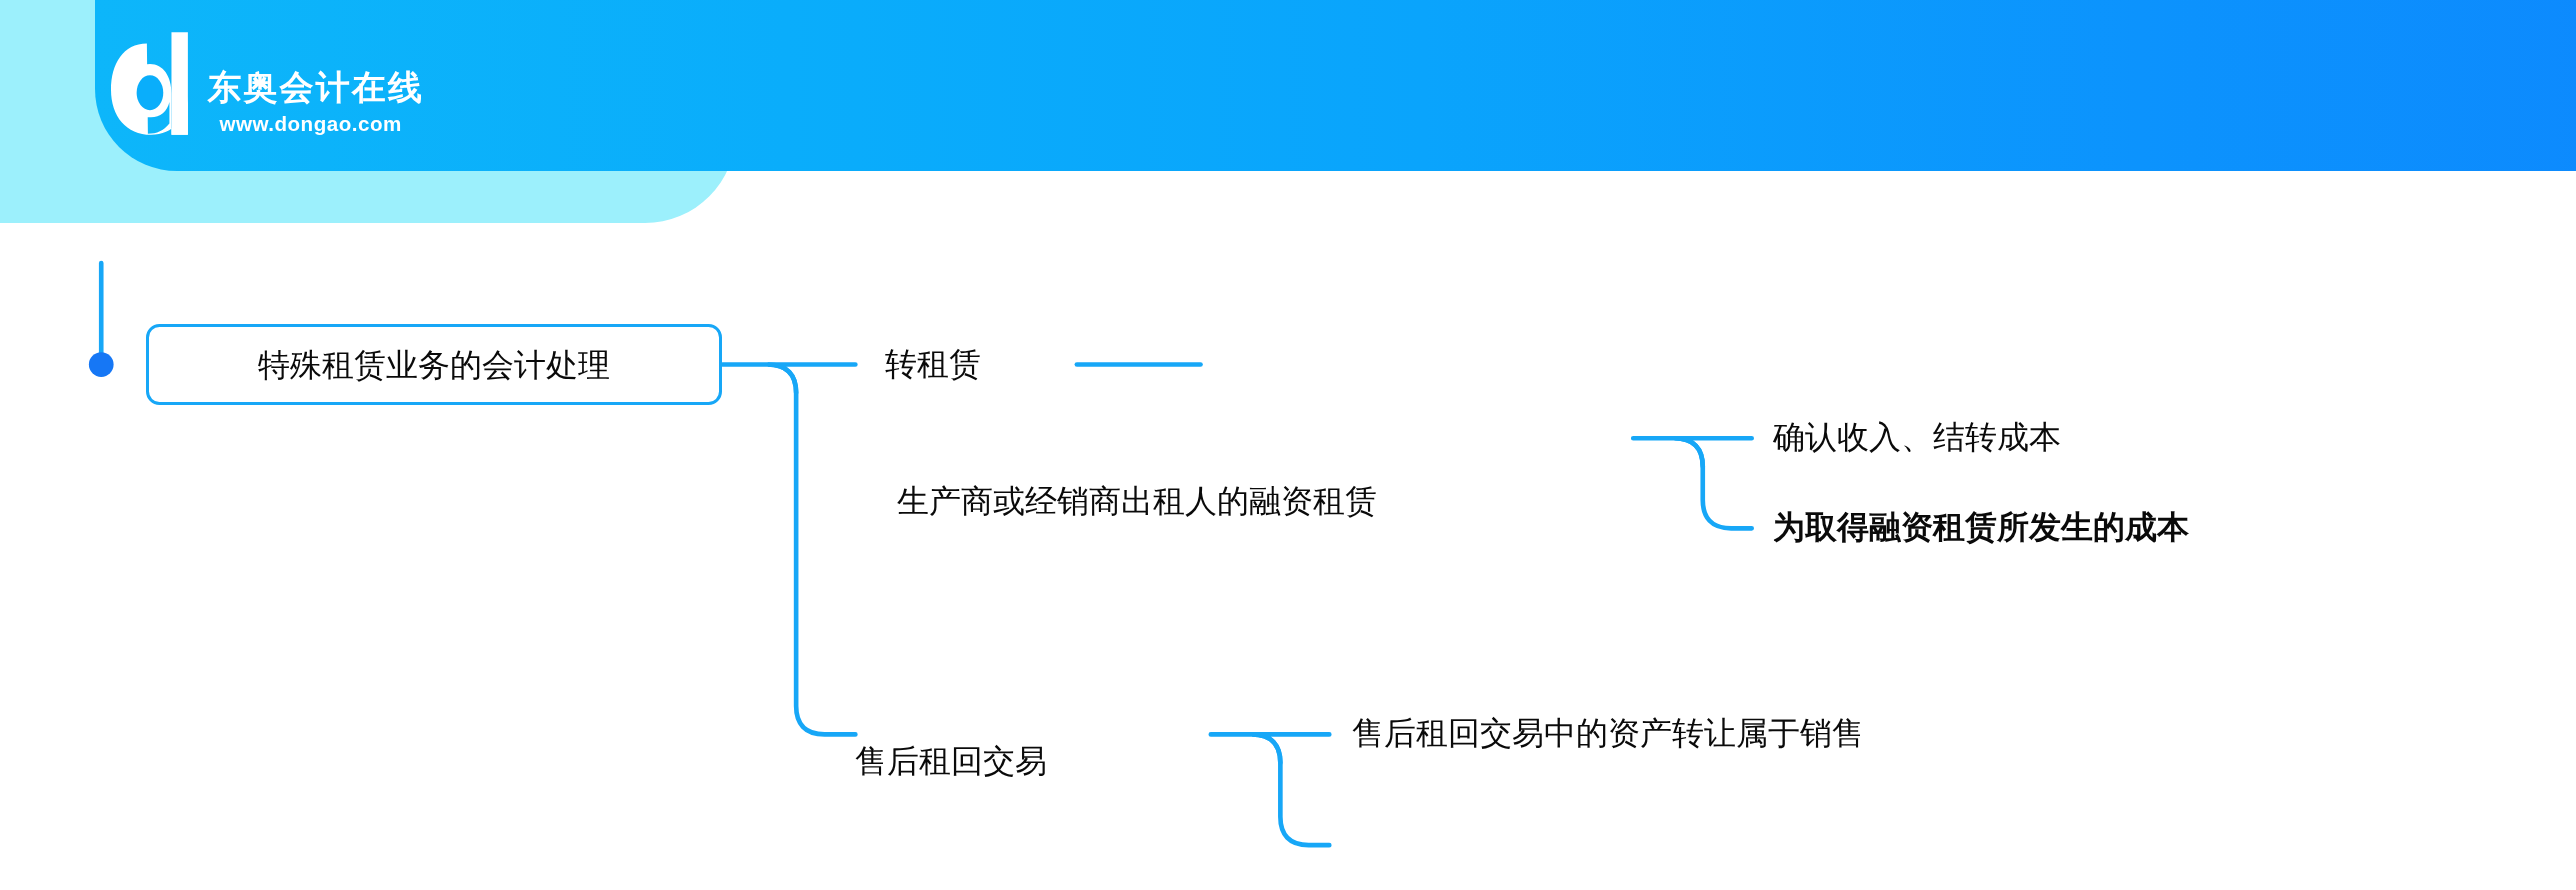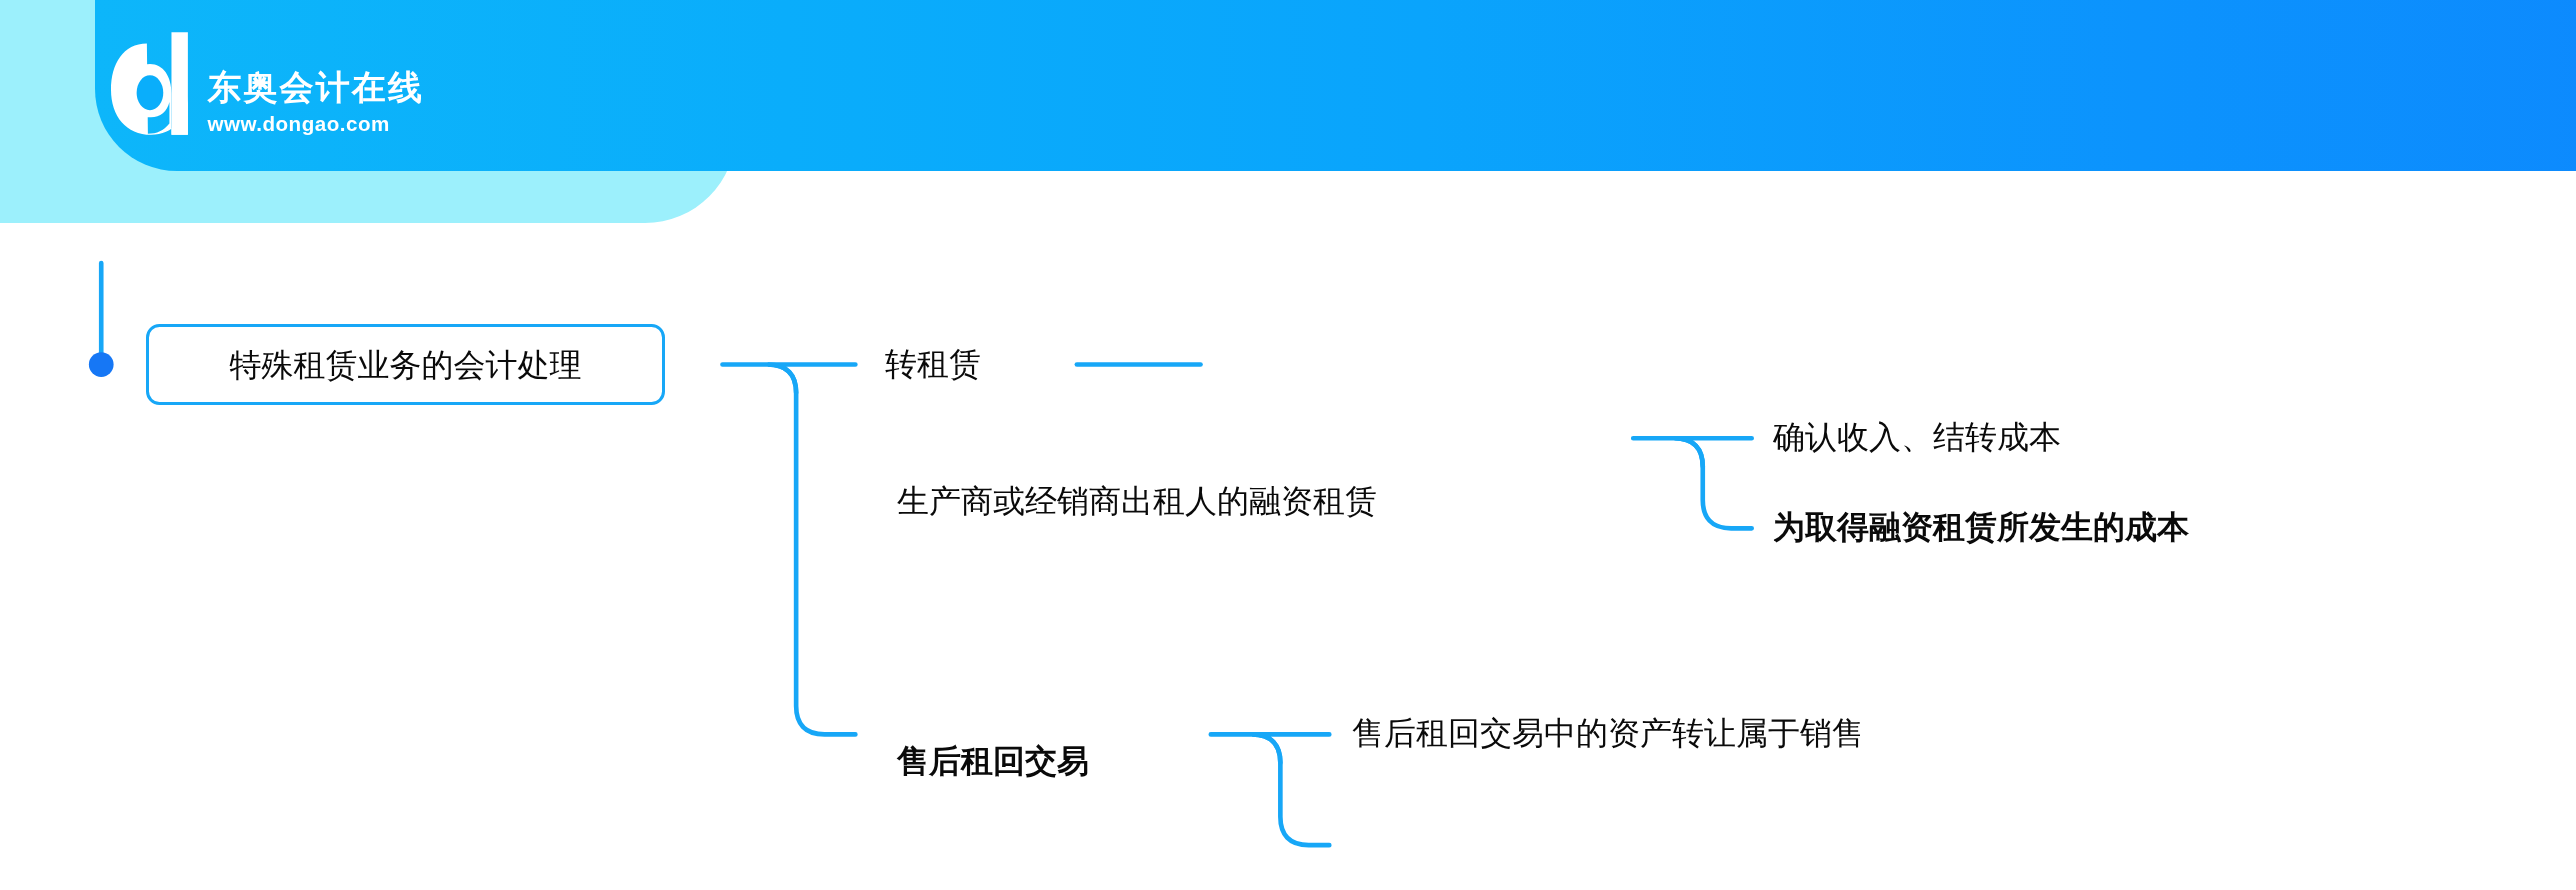--- a/index.html
+++ b/index.html
@@ -72,20 +72,21 @@
     white-space: nowrap;
   }
   #brand-url {
     color: #ffffff;
     font-size: 20.6px;
     font-weight: bold;
     letter-spacing: 0.5px;
     line-height: 1;
     margin-top: 10.3px;
     white-space: nowrap;
+    margin-left: 12px;
   }
 
   
   #mindmap {
     position: absolute;
     left: 0; top: 227px;
     width: 2860px;
     height: 664px;
   }
   #mindmap-svg {
@@ -102,21 +103,21 @@
     font-weight: 400;
     line-height: 1;
     white-space: nowrap;
     font-family: "Liberation Sans", "DejaVu Sans", sans-serif;
   }
 
   #root-node {
     position: absolute;
     left: 146px;
     top: 97px;
-    width: 519px;
+    width: 576px;
     height: 81px;
     box-sizing: border-box;
     border: 3.1px solid #17A7F7;
     border-radius: 13.4px;
     background: #ffffff;
     display: flex;
     align-items: center;
     justify-content: center;
   }
   #root-node .node-text {
@@ -182,17 +183,17 @@
   <div id="root-node">
     <span class="node-text">特殊租赁业务的会计处理</span>
   </div>
 
   <div class="node-text branch-label" style="left:885px; top:121px;">转租赁</div>
 
   <div class="node-text leaf-label" style="left:1773px; top:194px;">确认收入、结转成本</div>
   <div class="node-text branch-label" style="left:897px; top:258px;">生产商或经销商出租人的融资租赁</div>
   <div class="node-text leaf-label" style="left:1773px; top:284px;font-weight:bold;">为取得融资租赁所发生的成本</div>
 
-  <div class="node-text branch-label" style="left:897px; top:518px;font-weight:bold;">售后租回交易</div>
+  <div class="node-text branch-label" style="left:855px; top:518px;">售后租回交易</div>
   <div class="node-text leaf-label" style="left:1352px; top:490px;">售后租回交易中的资产转让属于销售</div>
 
 </div>
 
 
 </body></html>

